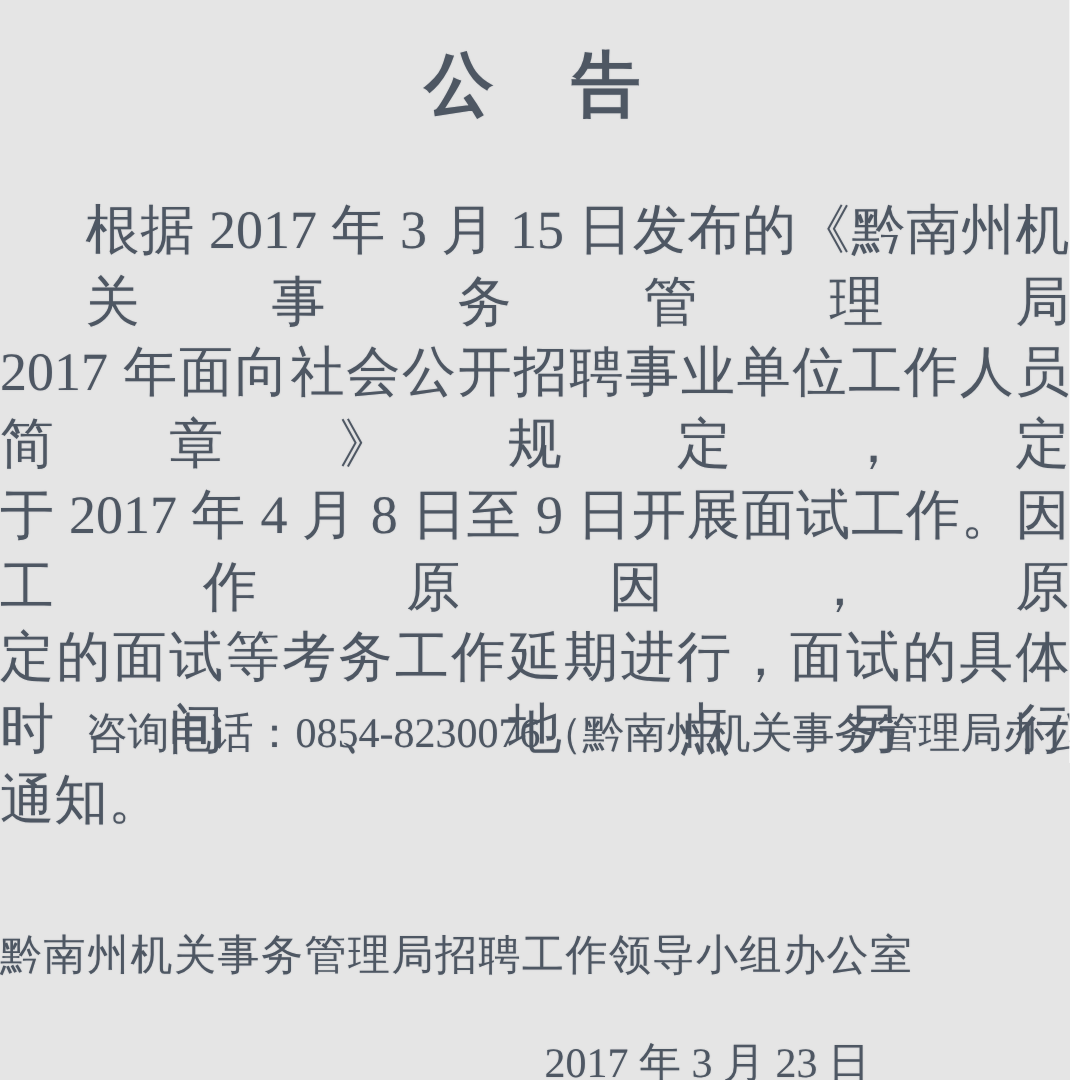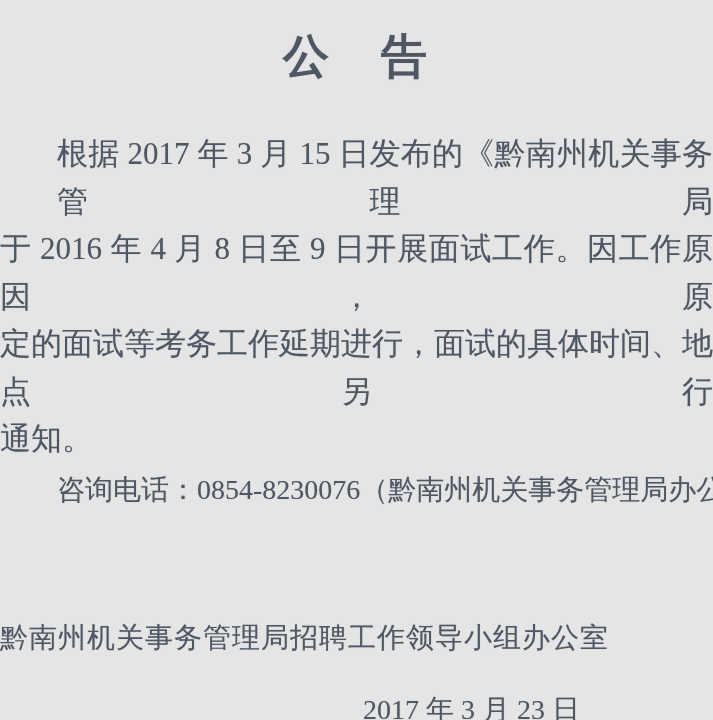--- a/index.html
+++ b/index.html
@@ -27,21 +27,21 @@
     line-height: 64px;
     font-weight: 600;
     letter-spacing: 3px;
     white-space: pre;
   }
   .body-text {
     position: absolute;
     top: 130px;
     left: 0;
     width: 713px;
-    font-size: 31px;
+    font-size: 36px;
     line-height: 47.5px;
   }
   .line {
     width: 713px;
     box-sizing: border-box;
     text-align: justify;
     text-align-last: justify;
     white-space: nowrap;
   }
   .line.jlast {
@@ -90,21 +90,22 @@
 </style>
 </head>
 <body>
 
 <div class="page">
 
   <div class="doc-title">公　告</div>
 
   <div class="body-text">
     <div class="line jlast indent">根据 2017 年 3 月 15 日发布的《黔南州机关事务管理局</div>
-    <div class="line jlast">于 2016 年 4 月 8 日至 9 日开展面试工作。因工作原因，原</div>
+    <div class="line jlast">2017 年面向社会公开招聘事业单位工作人员简章》规定，定</div>
+    <div class="line jlast">于 2017 年 4 月 8 日至 9 日开展面试工作。因工作原因，原</div>
     <div class="line jlast">定的面试等考务工作延期进行，面试的具体时间、地点另行</div>
     <div class="line plain">通知。</div>
   </div>
 
   <div class="contact-line">咨询电话：0854-8230076（黔南州机关事务管理局办公室）</div>
 
   <div class="signature-line">黔南州机关事务管理局招聘工作领导小组办公室</div>
 
   <div class="date-line">2017 年 3 月 23 日</div>
 

